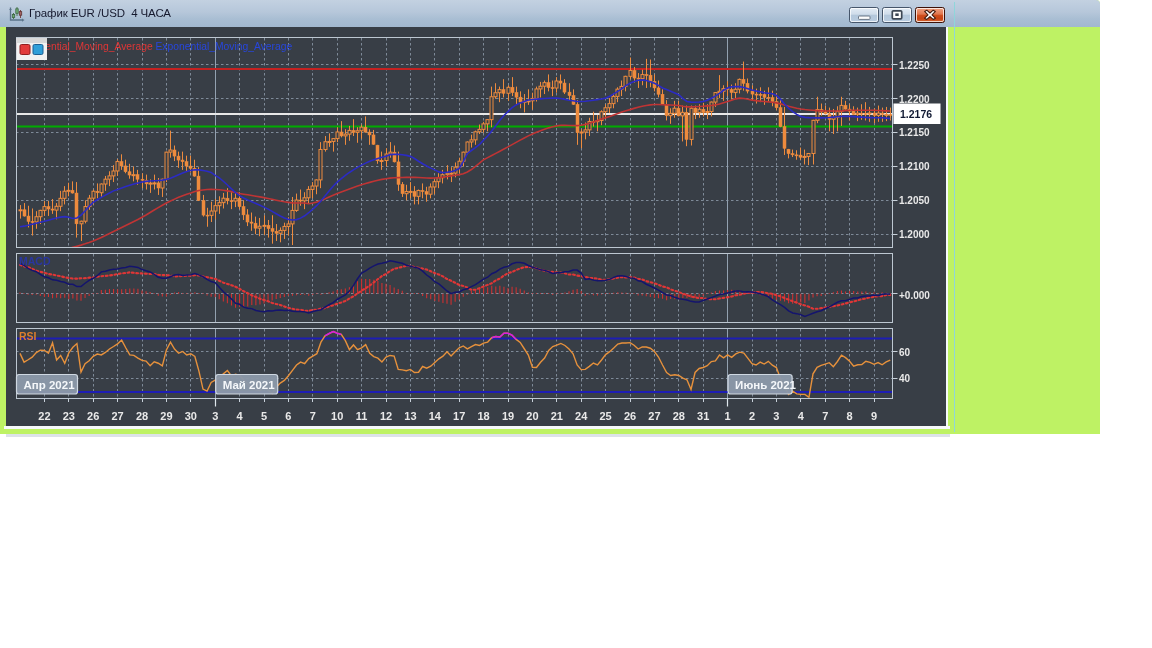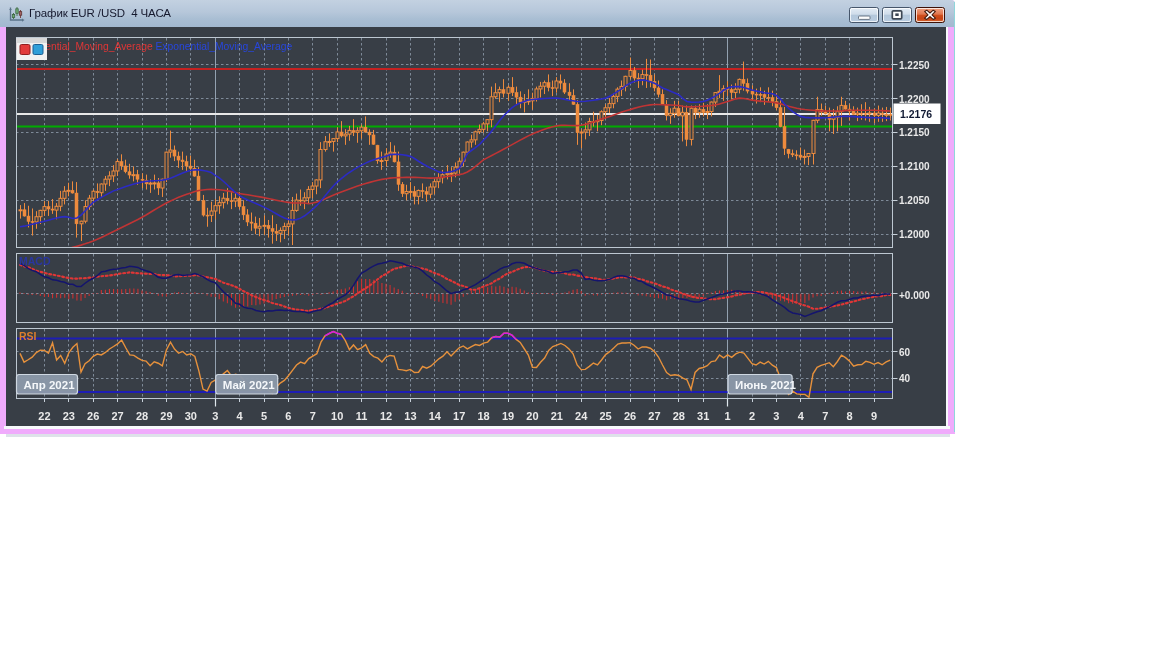--- a/index.html
+++ b/index.html
@@ -1,16 +1,16 @@
 <!DOCTYPE html>
 <html><head><meta charset="utf-8"><style>
 html,body{margin:0;padding:0;background:#ffffff;width:1152px;height:648px;overflow:hidden}
 *{box-sizing:border-box}
-#win{position:absolute;left:0;top:0;width:955px;height:434px;
- background:#f0abfc;
+#win{position:absolute;left:0;top:0;width:1100px;height:434px;
+ background:#bef264;
  border-radius:0 4px 0 0;}
 #titlebar{position:absolute;left:0;top:0;width:100%;height:27px;font-family:"Liberation Sans",sans-serif;
  background:linear-gradient(180deg,#c3d1e1 0%,#b6c7da 45%,#a9bed3 70%,#a2b8cf 100%);border-radius:0 4px 0 0;}
 #title{position:absolute;left:29px;top:7px;font-size:11.5px;color:#15192e;letter-spacing:-0.1px;white-space:pre;}
 #client{position:absolute;left:6px;top:27px;width:940.3px;height:399px;background:#383e46;}
 #binner{position:absolute;left:4px;top:426px;width:946px;height:2.5px;background:#f7f9fb;}
 #binner2{position:absolute;left:946.3px;top:27px;width:2.2px;height:400px;background:#f7f9fb;}
 #cyan{position:absolute;left:953.6px;top:2px;width:1.4px;height:430px;background:#8fd6da;}
 #shadow{position:absolute;left:6px;top:434px;width:944px;height:3px;background:#dde2e9;}
 .btn{position:absolute;top:7px;height:15.5px;border-radius:2.5px;border:1px solid #46566b;}

